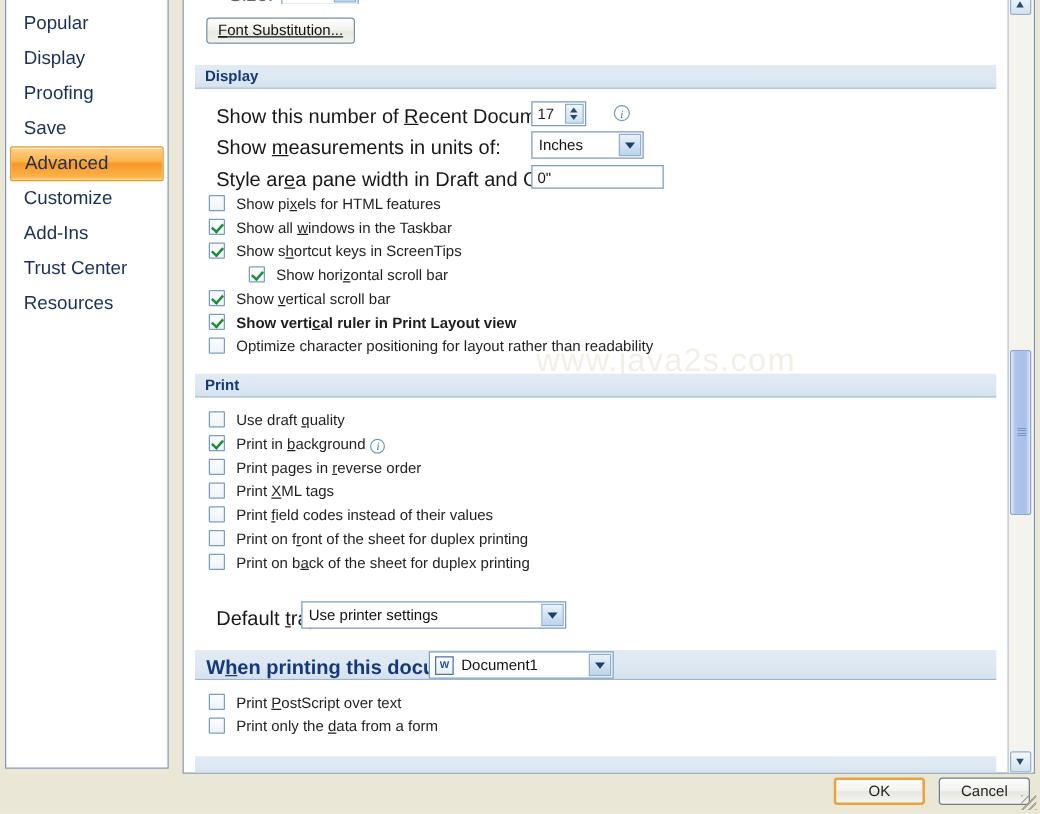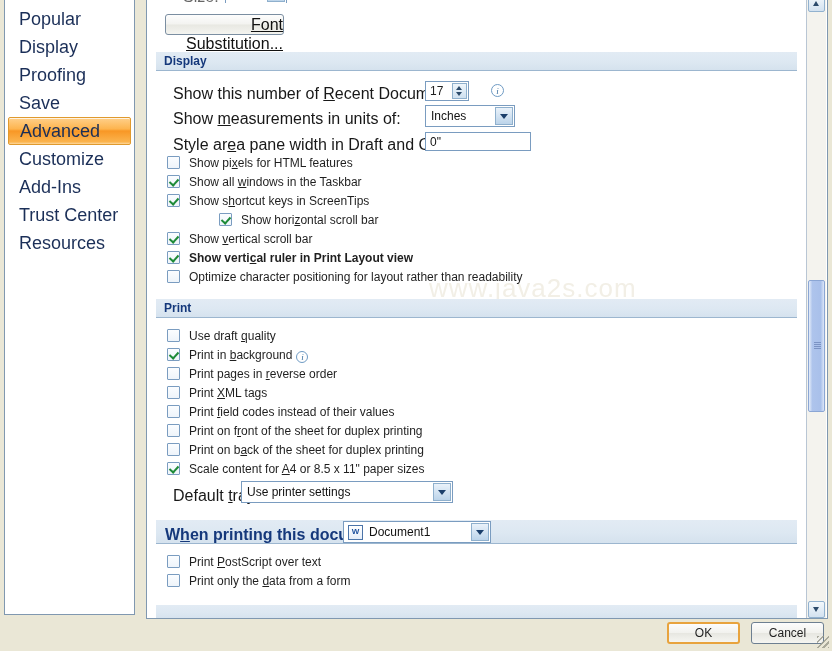--- a/index.html
+++ b/index.html
@@ -18,21 +18,21 @@
     position: absolute; left: 4px; top: -6px;
     width: 131px; height: 621px;
     background: #ffffff;
     border: 1px solid #8098b0;
     box-sizing: border-box;
     padding-top: 10px;
   }
   .nav-item {
     height: 28px; line-height: 28px;
     padding-left: 14px;
-    font-size: 18px;
+    font-size: 15px;
     color: #1b2f58;
     white-space: nowrap;
     cursor: pointer;
   }
   .nav-item.selected {
     position: relative;
     margin: 0 3px;
     padding-left: 11px;
     height: 26px; line-height: 26px;
     background: linear-gradient(to bottom,#ffd08a 0%, #fdb44e 42%, #f89725 50%, #fbb44e 92%, #fdd9a0 100%);
@@ -101,23 +101,23 @@
     transform: rotate(42deg);
   }
   .cbrow span.t { margin-left: 9px; }
 
   
   .btn {
     position: absolute;
     background: linear-gradient(to bottom,#fdfdfd 0%, #f3f3f0 48%, #e8e8e2 52%, #f4f4f0 100%);
     border: 1px solid #7b8ea1;
     border-radius: 3px;
-    font-size: 16px;
+    font-size: 12px;
     color: #111;
-    text-align: right;
+    text-align: center;
     box-sizing: border-box;
     cursor: pointer;
     text-decoration: underline;
   }
 
   
   .tbox {
     position: absolute;
     background: #fff;
     border: 1px solid #7a9cc0;
@@ -365,21 +365,21 @@
 
       <div class="cbrow" style="left:20px; top:163px;">
         <span class="cb"></span><span class="t">Show pi<u>x</u>els for HTML features</span>
       </div>
       <div class="cbrow" style="left:20px; top:182px;">
         <span class="cb on"></span><span class="t">Show all <u>w</u>indows in the Taskbar</span>
       </div>
       <div class="cbrow" style="left:20px; top:201px;">
         <span class="cb on"></span><span class="t">Show s<u>h</u>ortcut keys in ScreenTips</span>
       </div>
-      <div class="cbrow" style="left:24px; top:220px;padding-left:48px;">
+      <div class="cbrow" style="left:4px; top:220px;padding-left:48px;">
         <span class="cb on"></span><span class="t">Show hori<u>z</u>ontal scroll bar</span>
       </div>
       <div class="cbrow" style="left:20px; top:239px;">
         <span class="cb on"></span><span class="t">Show <u>v</u>ertical scroll bar</span>
       </div>
       <div class="cbrow" style="left:20px; top:258px;font-weight:bold;">
         <span class="cb on"></span><span class="t">Show verti<u>c</u>al ruler in Print Layout view</span>
       </div>
       <div class="cbrow" style="left:20px; top:277px;">
         <span class="cb"></span><span class="t">Optimize character positioning for layout rather than readability</span>
@@ -400,23 +400,20 @@
         <span class="cb"></span><span class="t">Print <u>X</u>ML tags</span>
       </div>
       <div class="cbrow" style="left:20px; top:412px;">
         <span class="cb"></span><span class="t">Print <u>f</u>ield codes instead of their values</span>
       </div>
       <div class="cbrow" style="left:20px; top:431px;">
         <span class="cb"></span><span class="t">Print on f<u>r</u>ont of the sheet for duplex printing</span>
       </div>
       <div class="cbrow" style="left:20px; top:450px;">
         <span class="cb"></span><span class="t">Print on b<u>a</u>ck of the sheet for duplex printing</span>
-      </div>
-      <div class="cbrow" style="left:20px; top:469px;">
-        <span class="cb on"></span><span class="t">Scale content for <u>A</u>4 or 8.5 x 11" paper sizes</span>
       </div>
 
       <div class="lbl" style="left:26px; top:494px;">Default <u>t</u>ray:</div>
       <div class="combo" style="left:94px; top:488px; width:212px; height:22px;">
         <span>Use printer settings</span>
         <span class="arrow"></span>
       </div>
 
       <div class="sec-header" style="top:527px; line-height:24px; height:24px;"></div>
       <div class="lbl bold" style="left:18px; top:533px;">W<u>h</u>en printing this document:</div>

